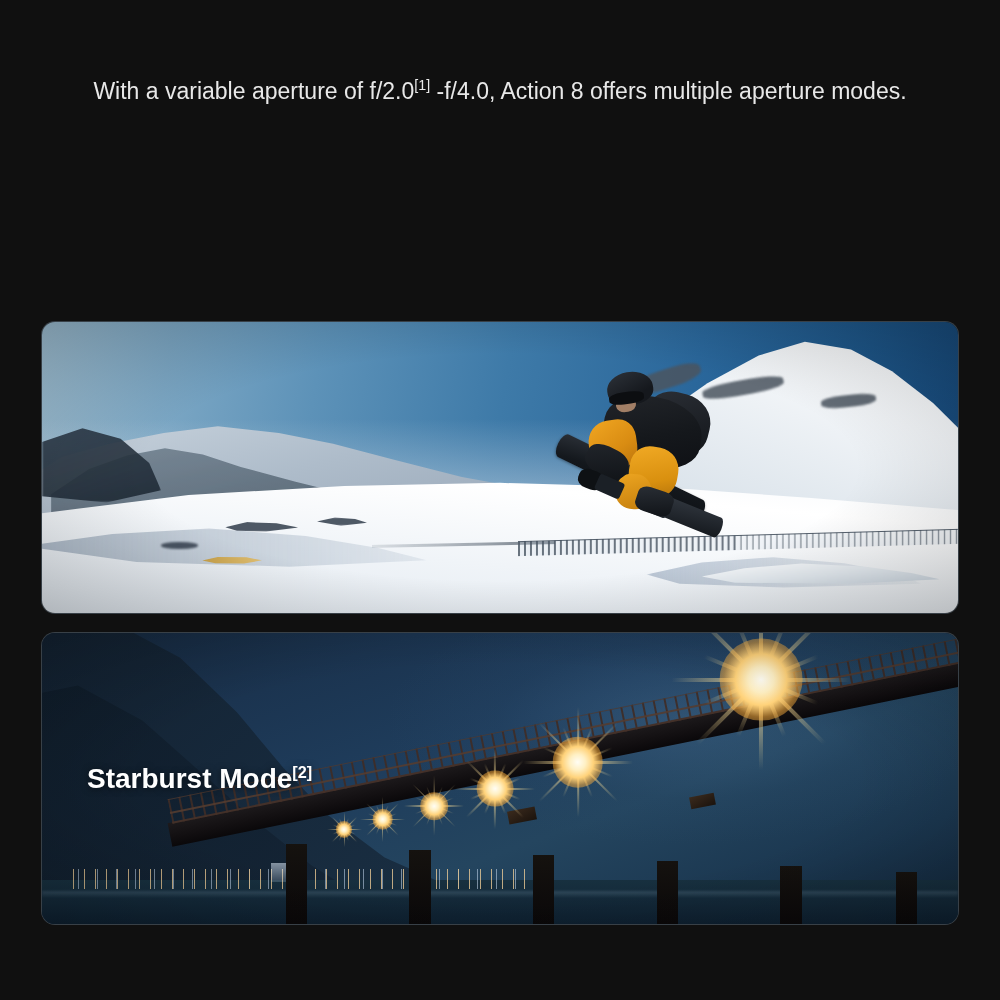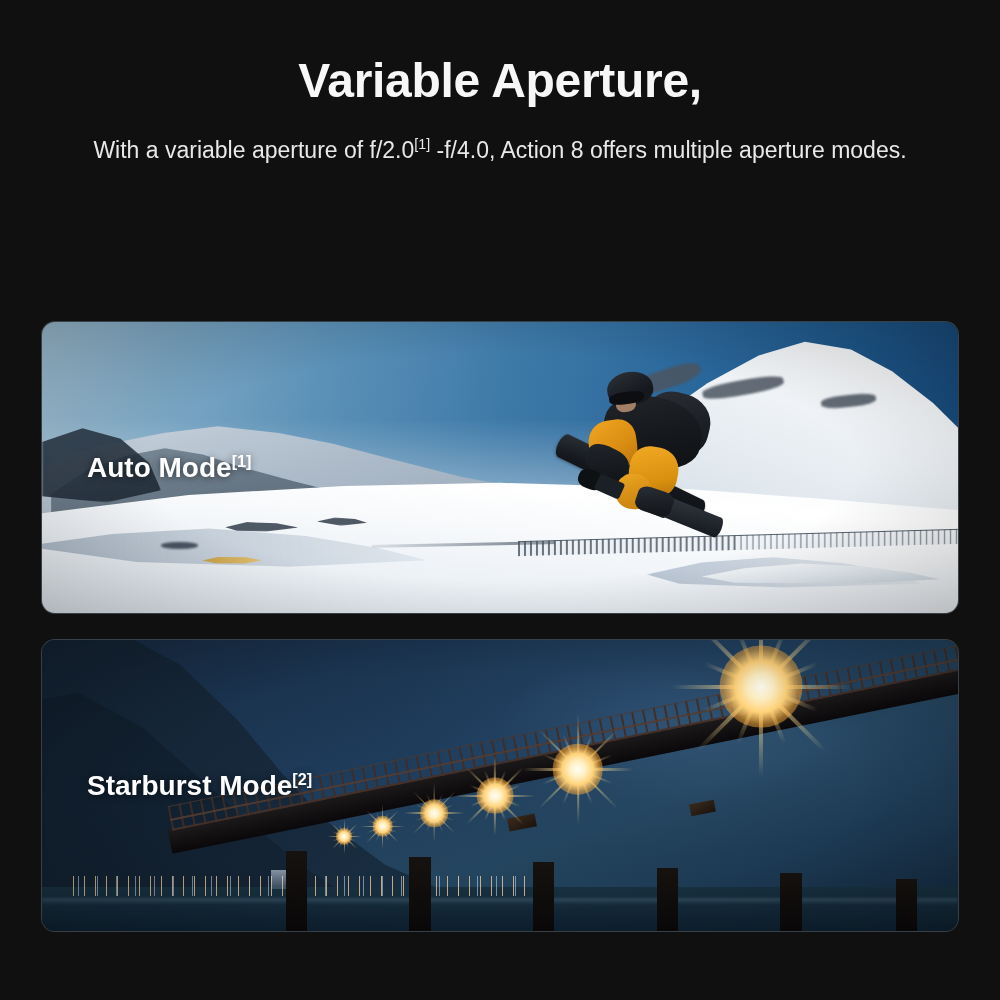--- a/index.html
+++ b/index.html
@@ -53,21 +53,21 @@
   }
 
   .card {
     position: relative;
     width: 916px;
     border-radius: 13px;
     overflow: hidden;
     box-shadow: 0 0 0 1px rgba(150,175,200,0.30);
   }
   .card.auto      { height: 291px; }
-  .card.starburst { height: 291px; margin-top: 27px; }
+  .card.starburst { height: 291px; margin-top: 20px; }
 
   .scene {
     position: absolute;
     inset: 0;
     overflow: hidden;
   }
 
   .mode-label {
     position: absolute;
     left: 45px;
@@ -431,21 +431,20 @@
     background: radial-gradient(ellipse at 50% 50%,
       rgba(0,0,0,0) 55%, rgba(0,0,0,0.22) 100%);
     z-index: 30;
     pointer-events: none;
   }
 </style>
 </head>
 <body>
 
 <div class="headline">
-  <span class="line">Variable Aperture,</span>
 </div>
 
 <p class="subtitle">
   <span>With a variable aperture of f/2.0</span><span class="sup">[1]</span><span> -f/4.0, Action 8 offers multiple aperture modes.</span>
 </p>
 
 <div class="cards">
 
   <div class="card auto">
     <div class="scene">
@@ -484,23 +483,20 @@
         <div class="rd rider-binding-b"></div>
         <div class="rd rider-boot"></div>
         <div class="rd rider-helmet"></div>
         <div class="rd rider-face"></div>
         <div class="rd rider-goggle"></div>
       </div>
 
       <div class="scene-vignette"></div>
     </div>
 
-    <div class="mode-label">
-      <span>Auto Mode</span><span class="sup">[1]</span>
-    </div>
   </div>
 
   <div class="card starburst">
     <div class="scene">
       <div class="night-sky"></div>
       <div class="night-glow"></div>
       <div class="mountain-sil"></div>
       <div class="mountain-sil2"></div>
       <div class="water"></div>
       <div class="water-shimmer"></div>

